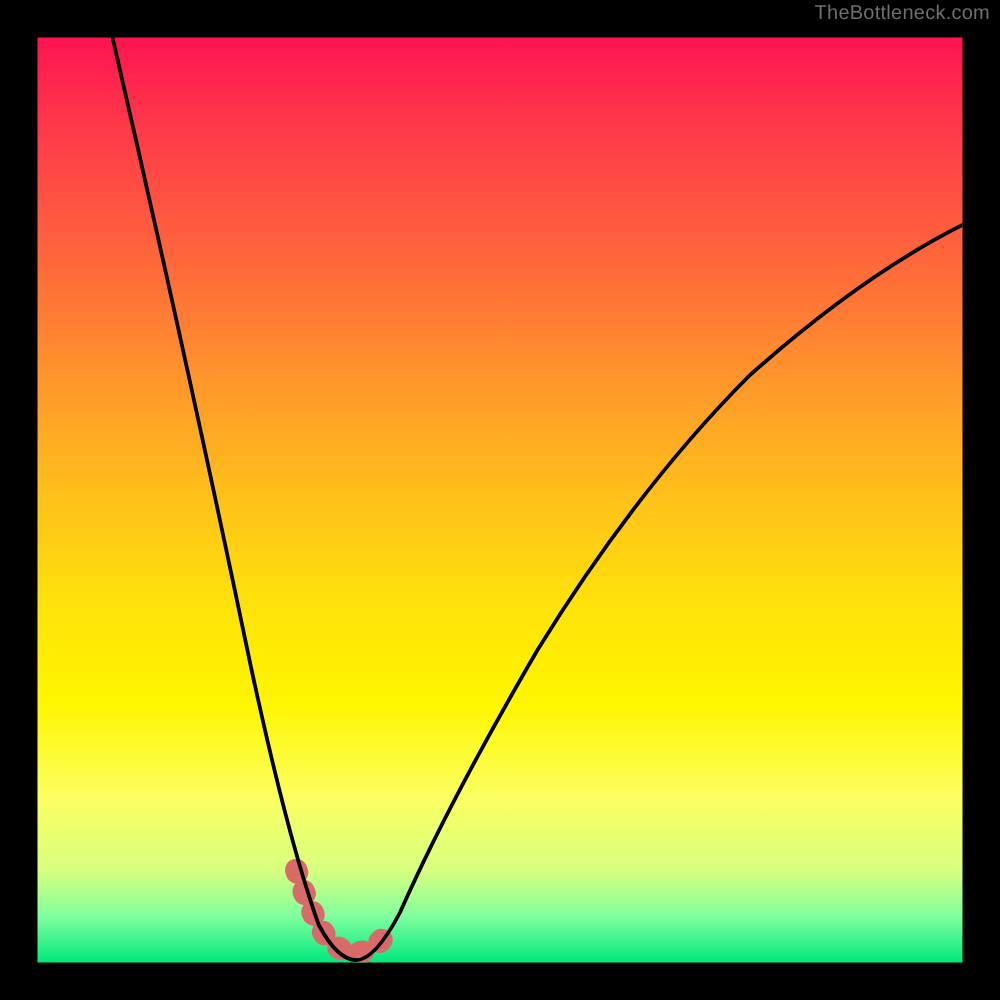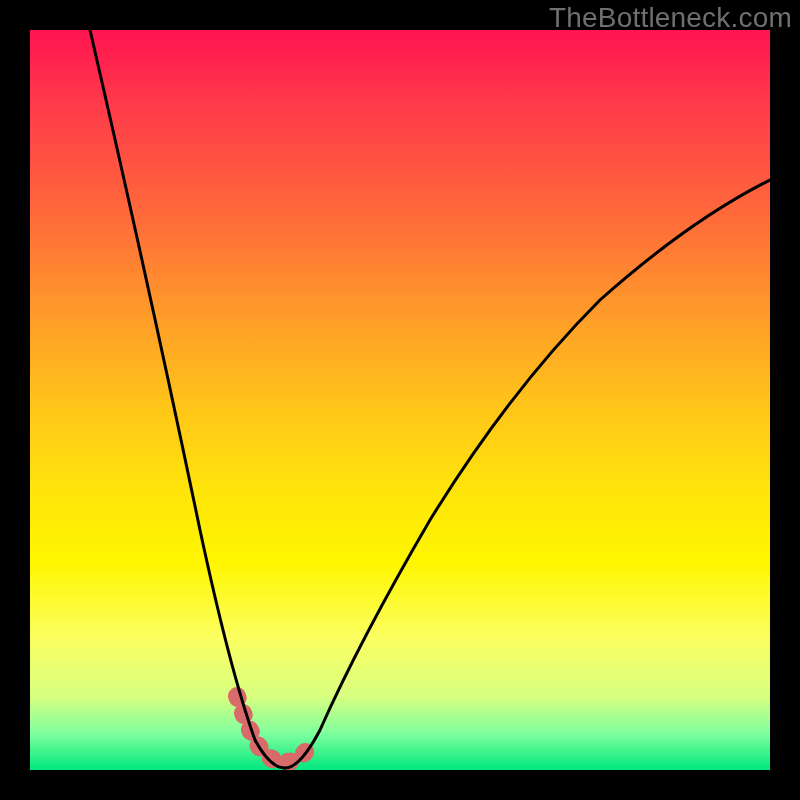--- a/index.html
+++ b/index.html
@@ -52,21 +52,21 @@
     left: 0;
     top: 0;
     width: 100%;
     height: 100%;
   }
   .watermark {
     position: absolute;
     top: 2px;
     right: 8px;
     font-family: Arial, Helvetica, sans-serif;
-    font-size: 28px;
+    font-size: 16px;
     color: #6f6f6f;
     font-weight: 500;
     letter-spacing: 0.2px;
   }
 </style>
 </head>
 <body>
 
 <div class="frame">
   <div class="watermark">TheBottleneck.com</div>

